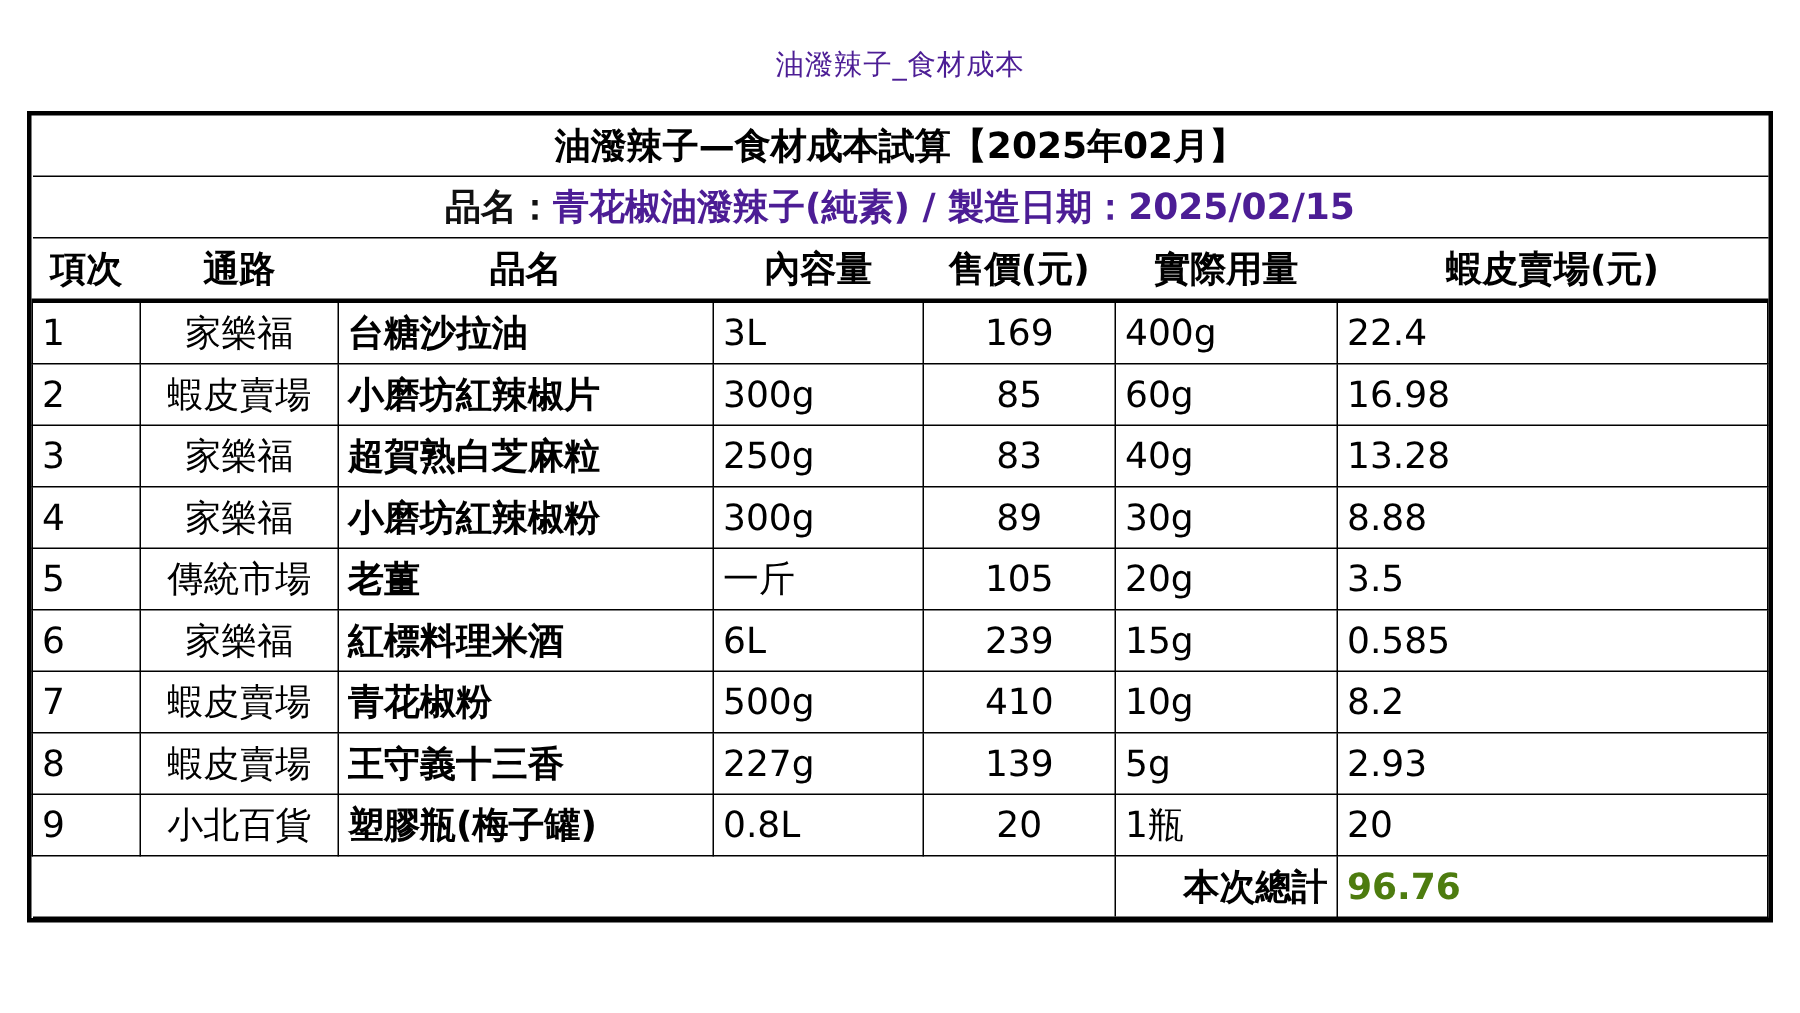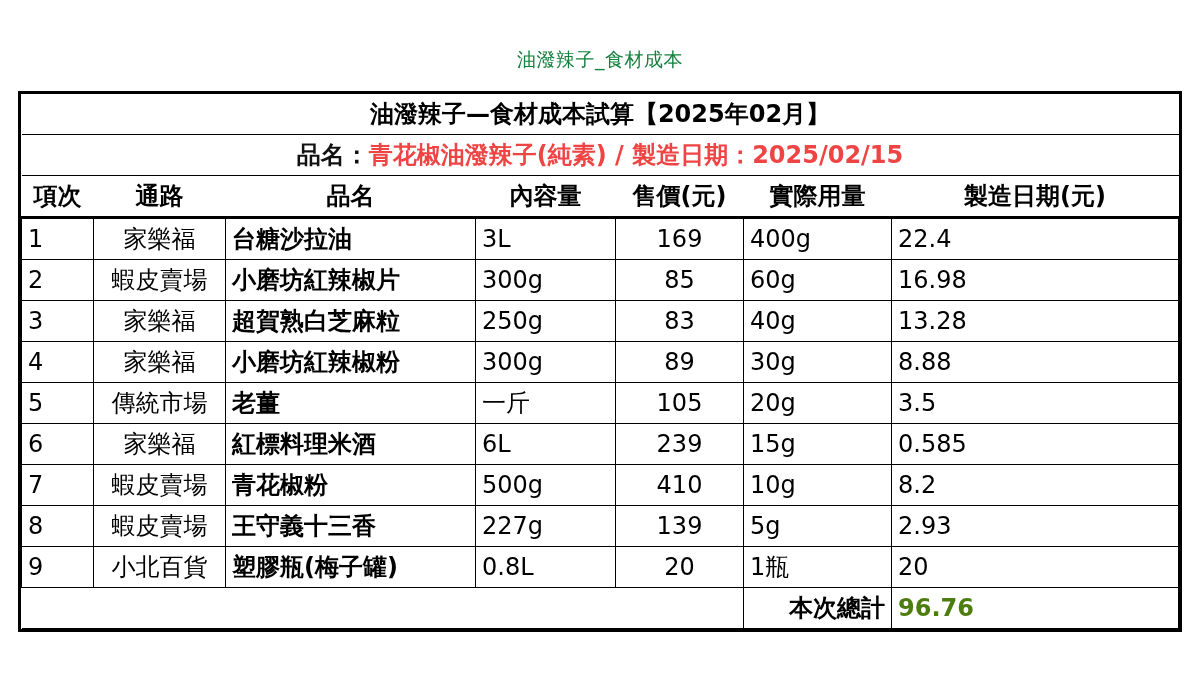--- a/index.html
+++ b/index.html
@@ -10,22 +10,22 @@
   body {
     width: 1200px;
     height: 675px;
     font-family: "DejaVu Sans", "Liberation Sans", sans-serif;
     color: #000000;
     overflow: hidden;
   }
   .page-header {
     text-align: center;
     font-size: 19px;
-    color: #15803d;
-    padding-top: 47px;
+    color: #4c1d95;
+    padding-top: 30px;
     padding-bottom: 10px;
     letter-spacing: 0.5px;
   }
   .sheet {
     margin: 8px 18px 0 18px;
     border: 3px solid #000000;
     box-sizing: border-box;
   }
   table.cost-table {
     width: 100%;
@@ -54,21 +54,21 @@
   .subtitle-cell {
     text-align: center;
     font-weight: bold;
     font-size: 25px;
     height: 42px;
     color: #111111;
     border-left: none !important;
     border-right: none !important;
   }
   .subtitle-cell .red {
-    color: #ef4444;
+    color: #4c1d95;
   }
   .colheader td {
     text-align: center;
     font-size: 25px;
     height: 40px;
     border-left: none !important;
     border-right: none !important;
     border-top: none !important;
   }
   .colheader td.thick-bottom {
@@ -136,21 +136,21 @@
       <tr>
         <td class="subtitle-cell" colspan="7"><span>品名：</span><span class="red">青花椒油潑辣子(純素) / 製造日期：2025/02/15</span></td>
       </tr>
       <tr class="colheader">
         <td class="thick-bottom">項次</td>
         <td class="thick-bottom">通路</td>
         <td class="thick-bottom">品名</td>
         <td class="thick-bottom">內容量</td>
         <td class="thick-bottom">售價(元)</td>
         <td class="thick-bottom">實際用量</td>
-        <td class="thick-bottom">製造日期(元)</td>
+        <td class="thick-bottom">蝦皮賣場(元)</td>
       </tr>
 
       <tr class="data-row">
         <td class="c-idx">1</td>
         <td class="c-chan">家樂福</td>
         <td class="c-name">台糖沙拉油</td>
         <td class="c-vol">3L</td>
         <td class="c-price">169</td>
         <td class="c-amt">400g</td>
         <td class="c-cost">22.4</td>

